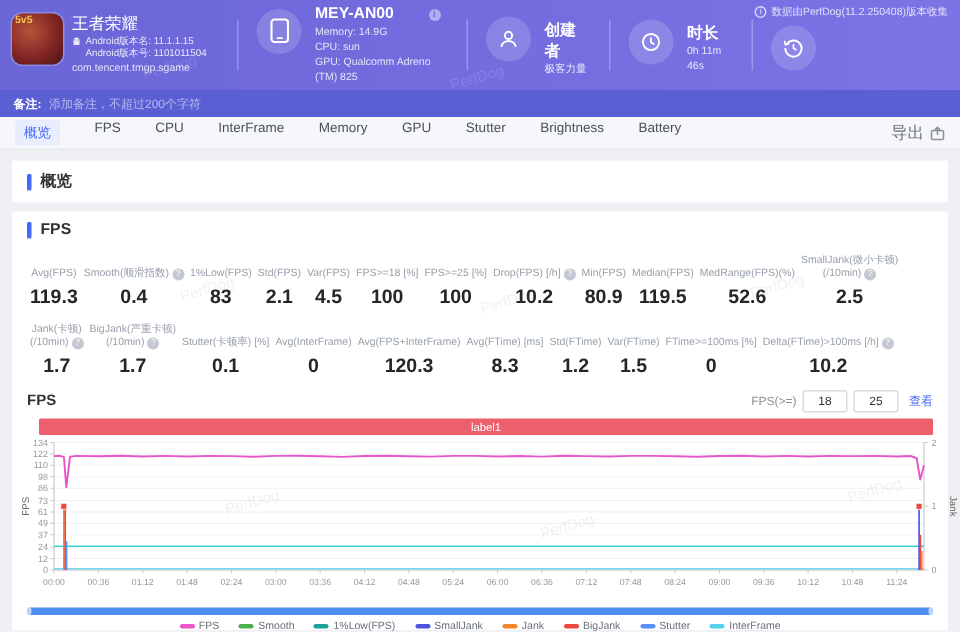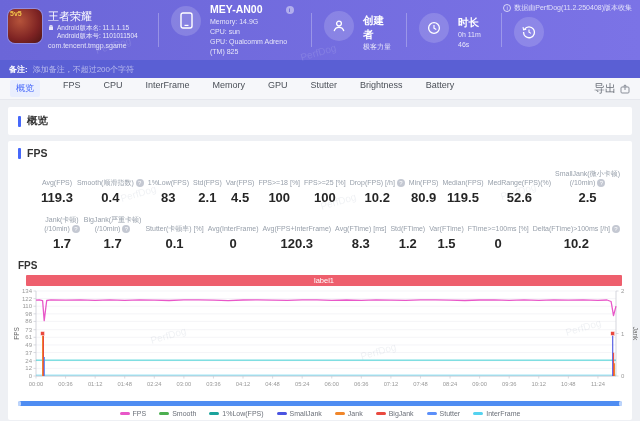--- a/index.html
+++ b/index.html
@@ -43,21 +43,21 @@
   .tab{font-size:9px;color:#4b5058;cursor:pointer;white-space:nowrap}
   .tab.active{color:#4668fa;background:#e9eefe;padding:2px 6px;border-radius:2px}
   .export{display:flex;align-items:center;gap:4px;font-size:11px;color:#6a6f78;cursor:pointer}
   
   .card{background:#fff;margin:0 8px;border-radius:2px}
   .overview-card{margin-top:7px;padding:7px 10px}
   .fps-card{margin-top:6px;padding:6px 10px 4px;height:279px;position:relative}
   .sec-title{display:flex;align-items:center;font-size:10.5px;font-weight:bold;color:#333}
   .accent{width:3px;height:11px;background:#4668fa;margin-right:6px;border-radius:1px}
   
-  .stats-row{display:flex;justify-content:flex-end;align-items:flex-end;margin-top:10px}
+  .stats-row{display:flex;justify-content:flex-start;align-items:flex-end;margin-top:10px}
   .stat{display:flex;flex-direction:column;align-items:center;padding:0 2px}
   .stat-lab{font-size:7px;color:#98a0ab;line-height:1.3;text-align:center;white-space:nowrap}
   .stat-val{font-size:13px;font-weight:bold;color:#262626;margin-top:3px}
   
   .chart-head{display:flex;align-items:center;justify-content:space-between;margin-top:9px}
   .chart-sub{font-size:10px;font-weight:bold;color:#333}
   .threshold{display:flex;align-items:center;gap:4px;font-size:8px;color:#8a8f99}
   .threshold input{width:30px;height:15px;border:1px solid #d9dce3;border-radius:2px;
     text-align:center;font-size:8px;color:#333;font-family:inherit}
   .threshold a{color:#4668fa;cursor:pointer;margin-left:3px;text-decoration:none}
@@ -341,20 +341,26 @@
       <div class="stat">
         <div class="stat-lab">
           <div>Delta(FTime)&gt;100ms [/h]<span class="qi">?</span></div>
         </div>
         <div class="stat-val">10.2</div>
       </div>
     </div>
 
   <div class="chart-head">
     <span class="chart-sub">FPS</span>
+    <div class="threshold">
+      <span>FPS(&gt;=)</span>
+      <input value="18" style="">
+      <input value="25" style="">
+      <a>查看</a>
+    </div>
   </div>
 
   <div class="banner">label1</div>
 
   <svg id="fps-svg" width="628" height="113">
       <line x1="24" x2="604" y1="90" y2="90" stroke="#f0f1f5" stroke-width="0.7"></line>
       <line x1="21.5" x2="24" y1="90" y2="90" stroke="#caccd4" stroke-width="0.7"></line>
       <text x="20" y="92" text-anchor="end" font-size="6" fill="#999">0</text>
       <line x1="24" x2="604" y1="82.38805970149254" y2="82.38805970149254" stroke="#f0f1f5" stroke-width="0.7"></line>
       <line x1="21.5" x2="24" y1="82.38805970149254" y2="82.38805970149254" stroke="#caccd4" stroke-width="0.7"></line>

